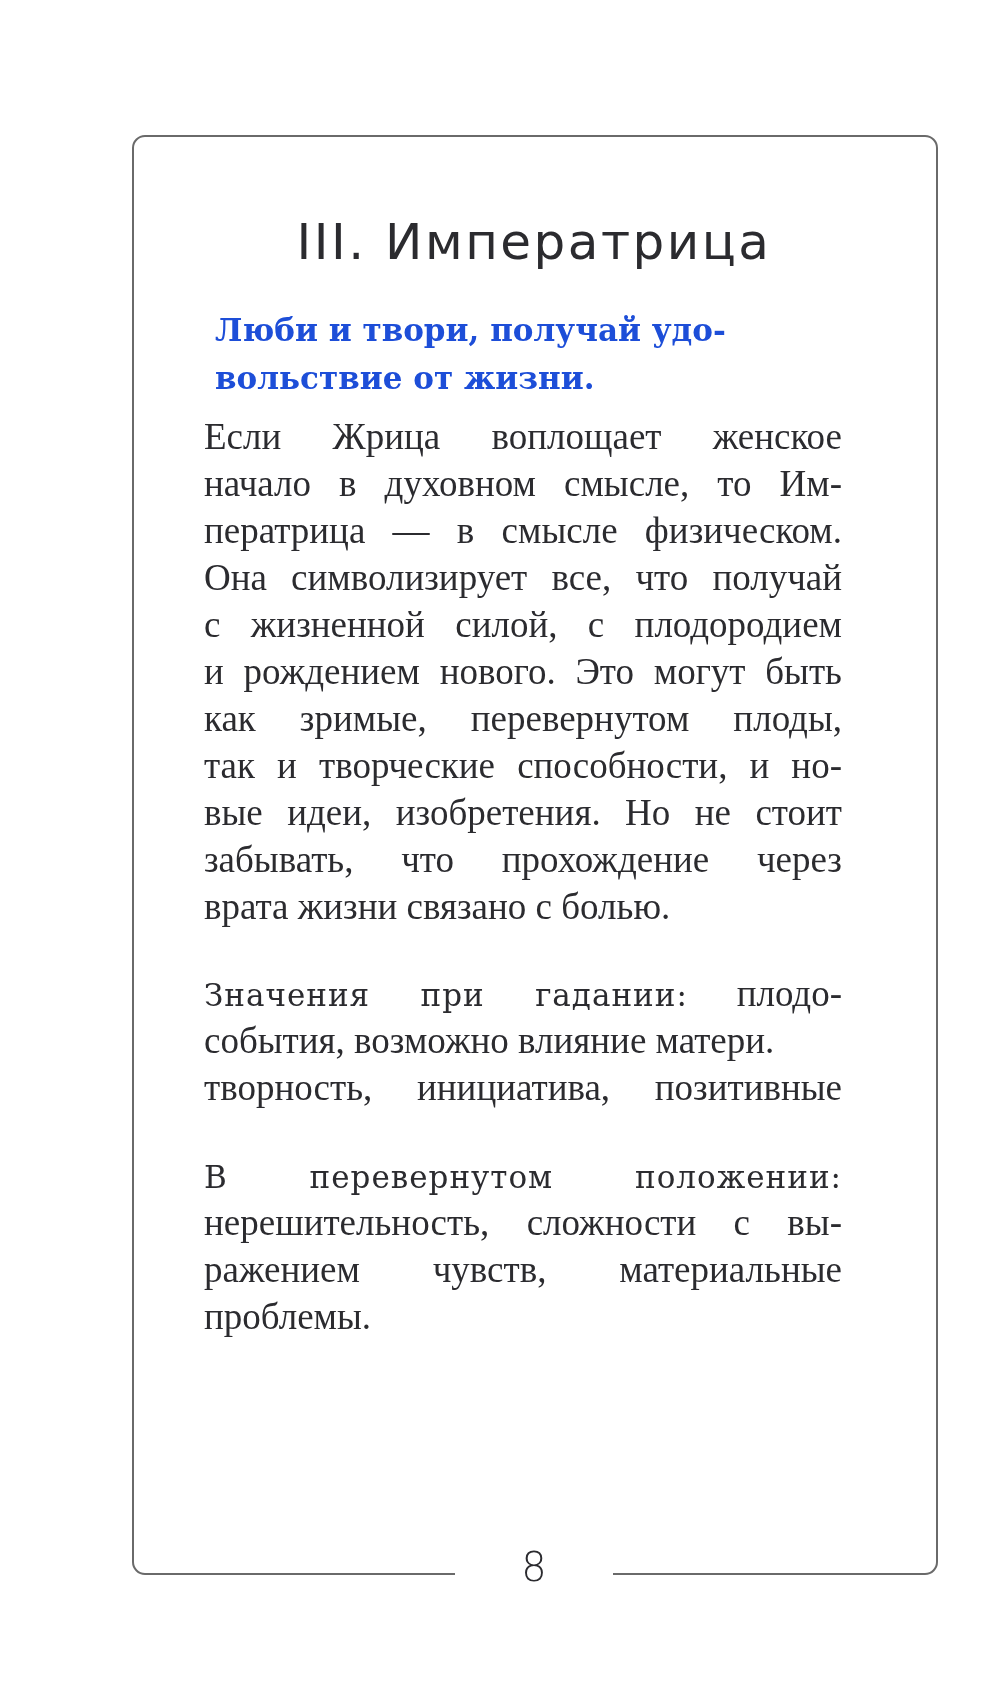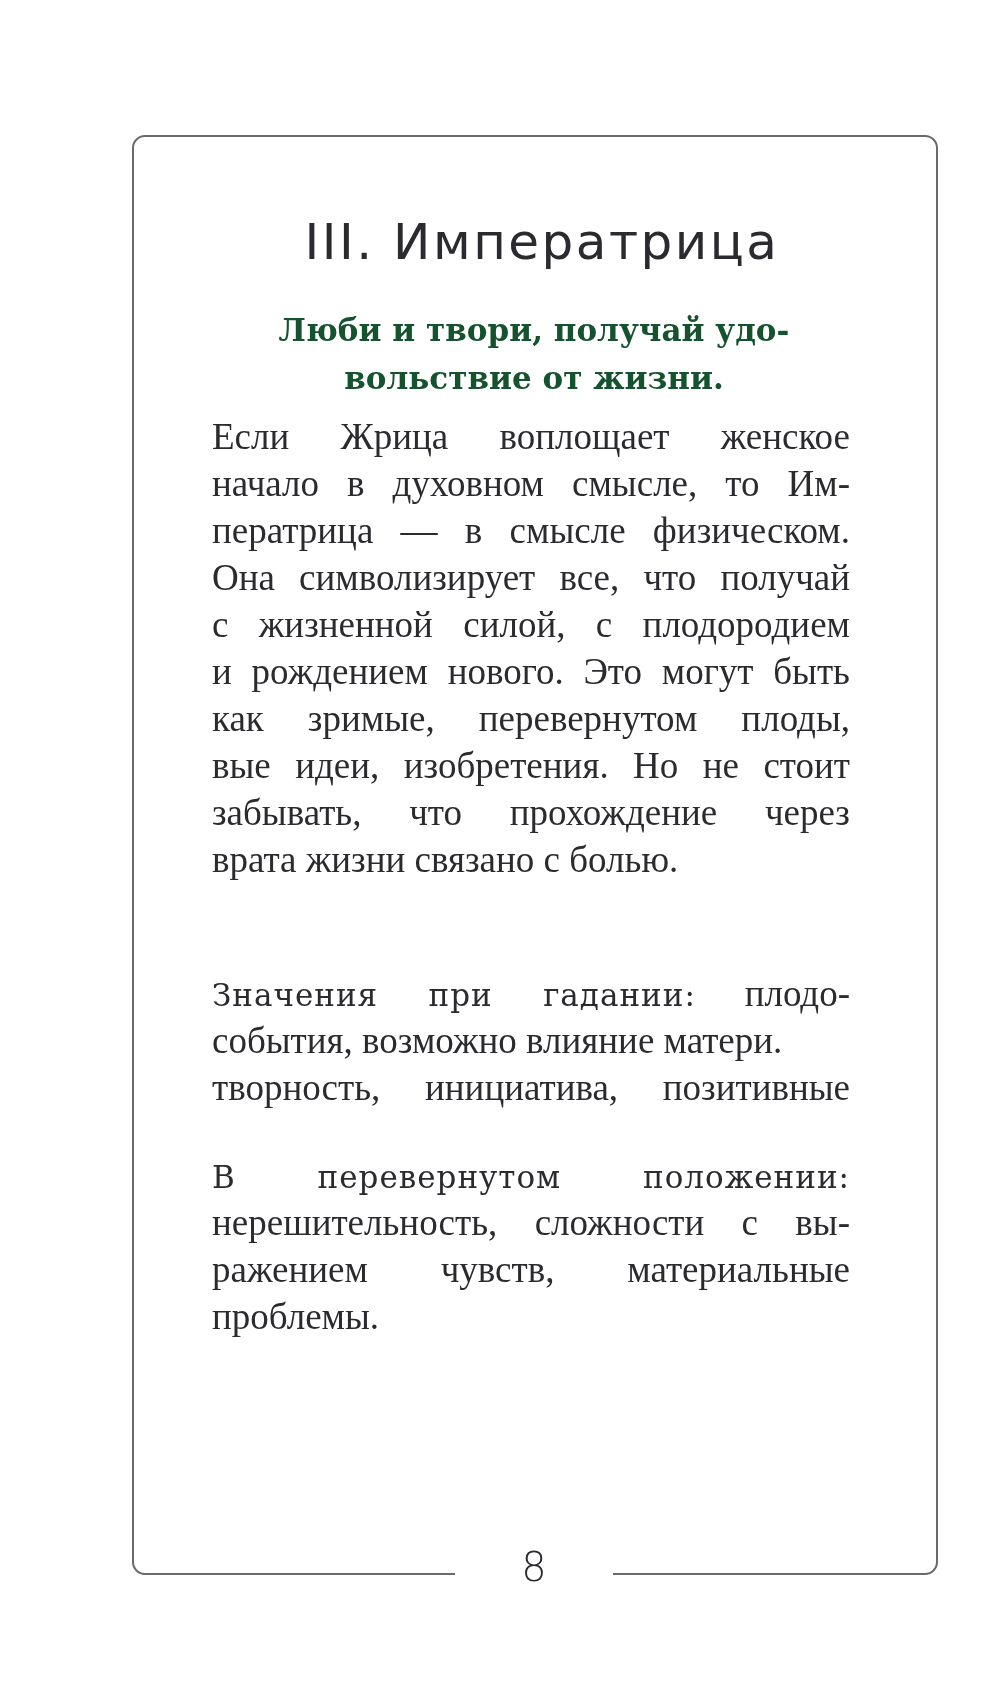--- a/index.html
+++ b/index.html
@@ -55,30 +55,29 @@
       font-size: 50px;
       line-height: 60px;
       letter-spacing: 2.5px;
       color: #2b2b2f;
     }
     .subtitle {
       position: absolute;
       left: 215px;
       width: 638px;
       top: 306px;
-      text-align: center;
       font-family: "DejaVu Serif", serif;
       font-weight: bold;
       font-size: 31px;
       line-height: 48px;
-      color: #14532d;
+      color: #1d4ed8;
     }
     .para {
       position: absolute;
-      left: 212px;
+      left: 204px;
       width: 638px;
       font-family: "Liberation Serif", serif;
       font-size: 37px;
       line-height: 47px;
       color: #2b2b2f;
     }
     .line {
       display: block;
       white-space: nowrap;
       text-align: justify;
@@ -98,35 +97,36 @@
     .p2 { top: 970px; }
     .p3 { top: 1146px; margin-top: 6px; }
   </style>
 </head>
 <body>
 
 <div class="frame"></div>
 <div class="page-number-gap"></div>
 <div class="page-number">8</div>
 
-<h1 class="title" style="margin:0;font-weight:normal;padding-left:8px;">III. Императрица</h1>
+<h1 class="title" style="margin:0;font-weight:normal;">III. Императрица</h1>
 
 <div class="subtitle">
   <div>Люби и твори, получай удо-</div>
   <div>вольствие от жизни.</div>
 </div>
 
 <div class="para p1">
   <span class="line">Если Жрица воплощает женское</span>
   <span class="line">начало в духовном смысле, то Им-</span>
   <span class="line">ператрица — в смысле физическом.</span>
   <span class="line">Она символизирует все, что получай</span>
   <span class="line">с жизненной силой, с плодородием</span>
   <span class="line">и рождением нового. Это могут быть</span>
   <span class="line">как зримые, перевернутом плоды,</span>
+  <span class="line">так и творческие способности, и но-</span>
   <span class="line">вые идеи, изобретения. Но не стоит</span>
   <span class="line">забывать, что прохождение через</span>
   <span class="line last">врата жизни связано с болью.</span>
 </div>
 
 <div class="para p2">
   <span class="line"><span class="bold-lead">Значения при гадании:</span> <span>плодо-</span></span>
   <span class="line last">события, возможно влияние матери.</span>
   <span class="line">творность, инициатива, позитивные</span>
 </div>

